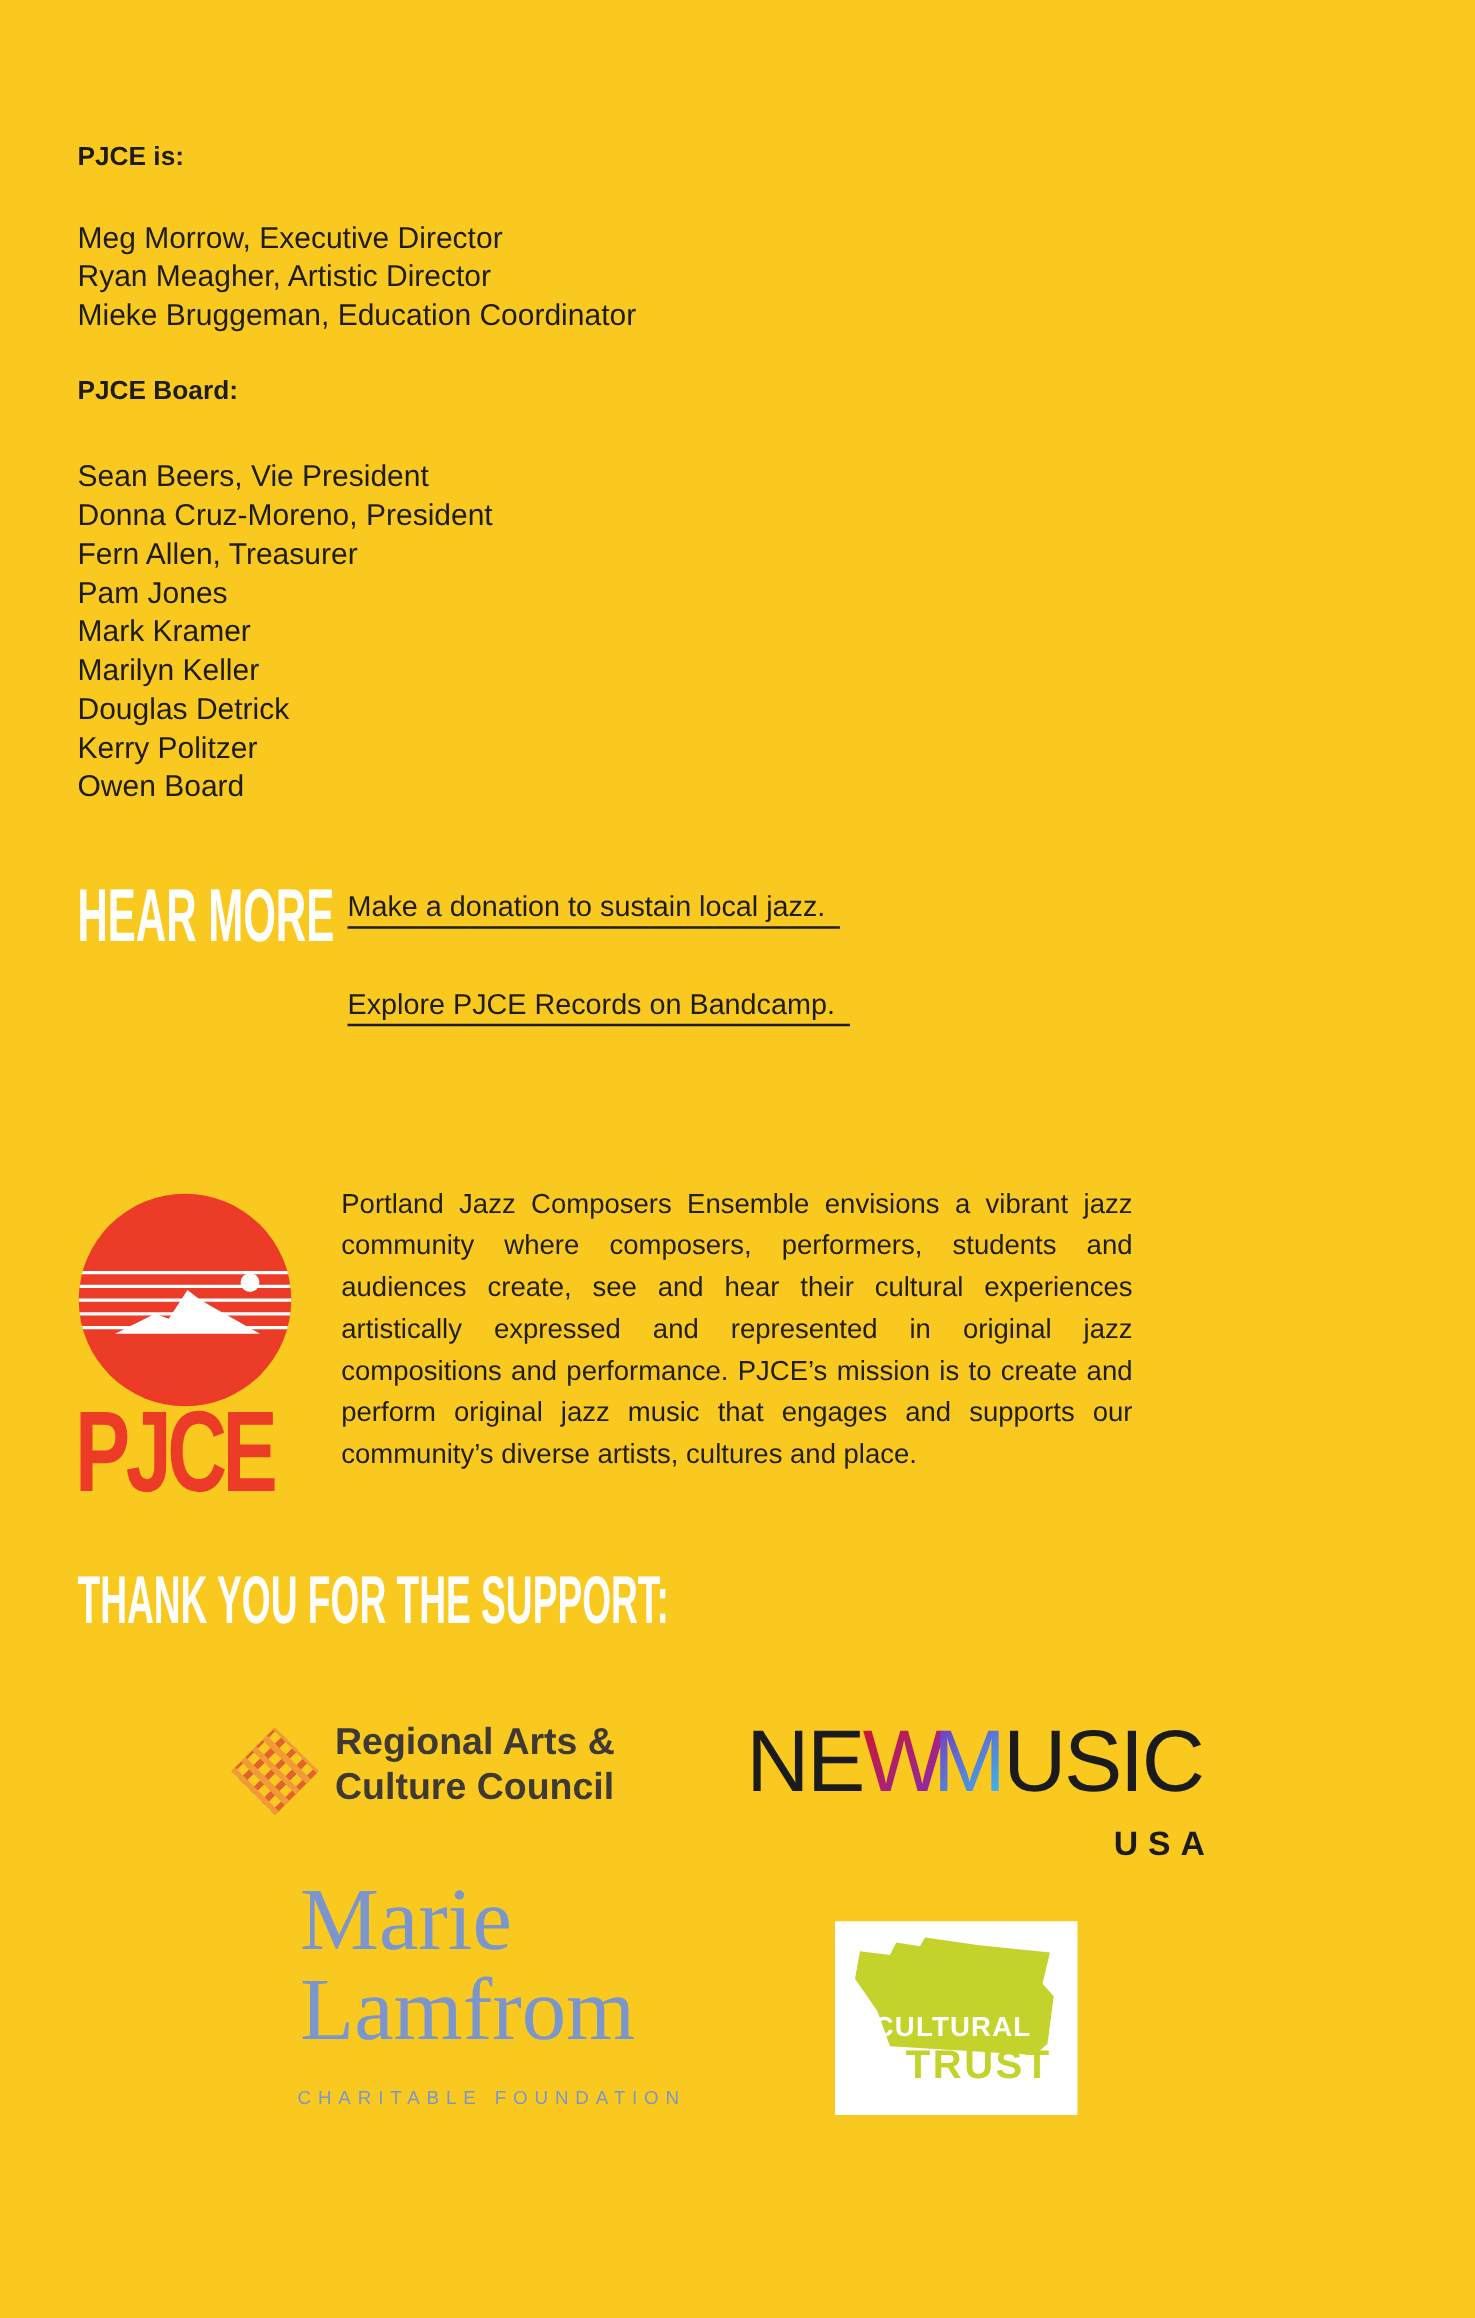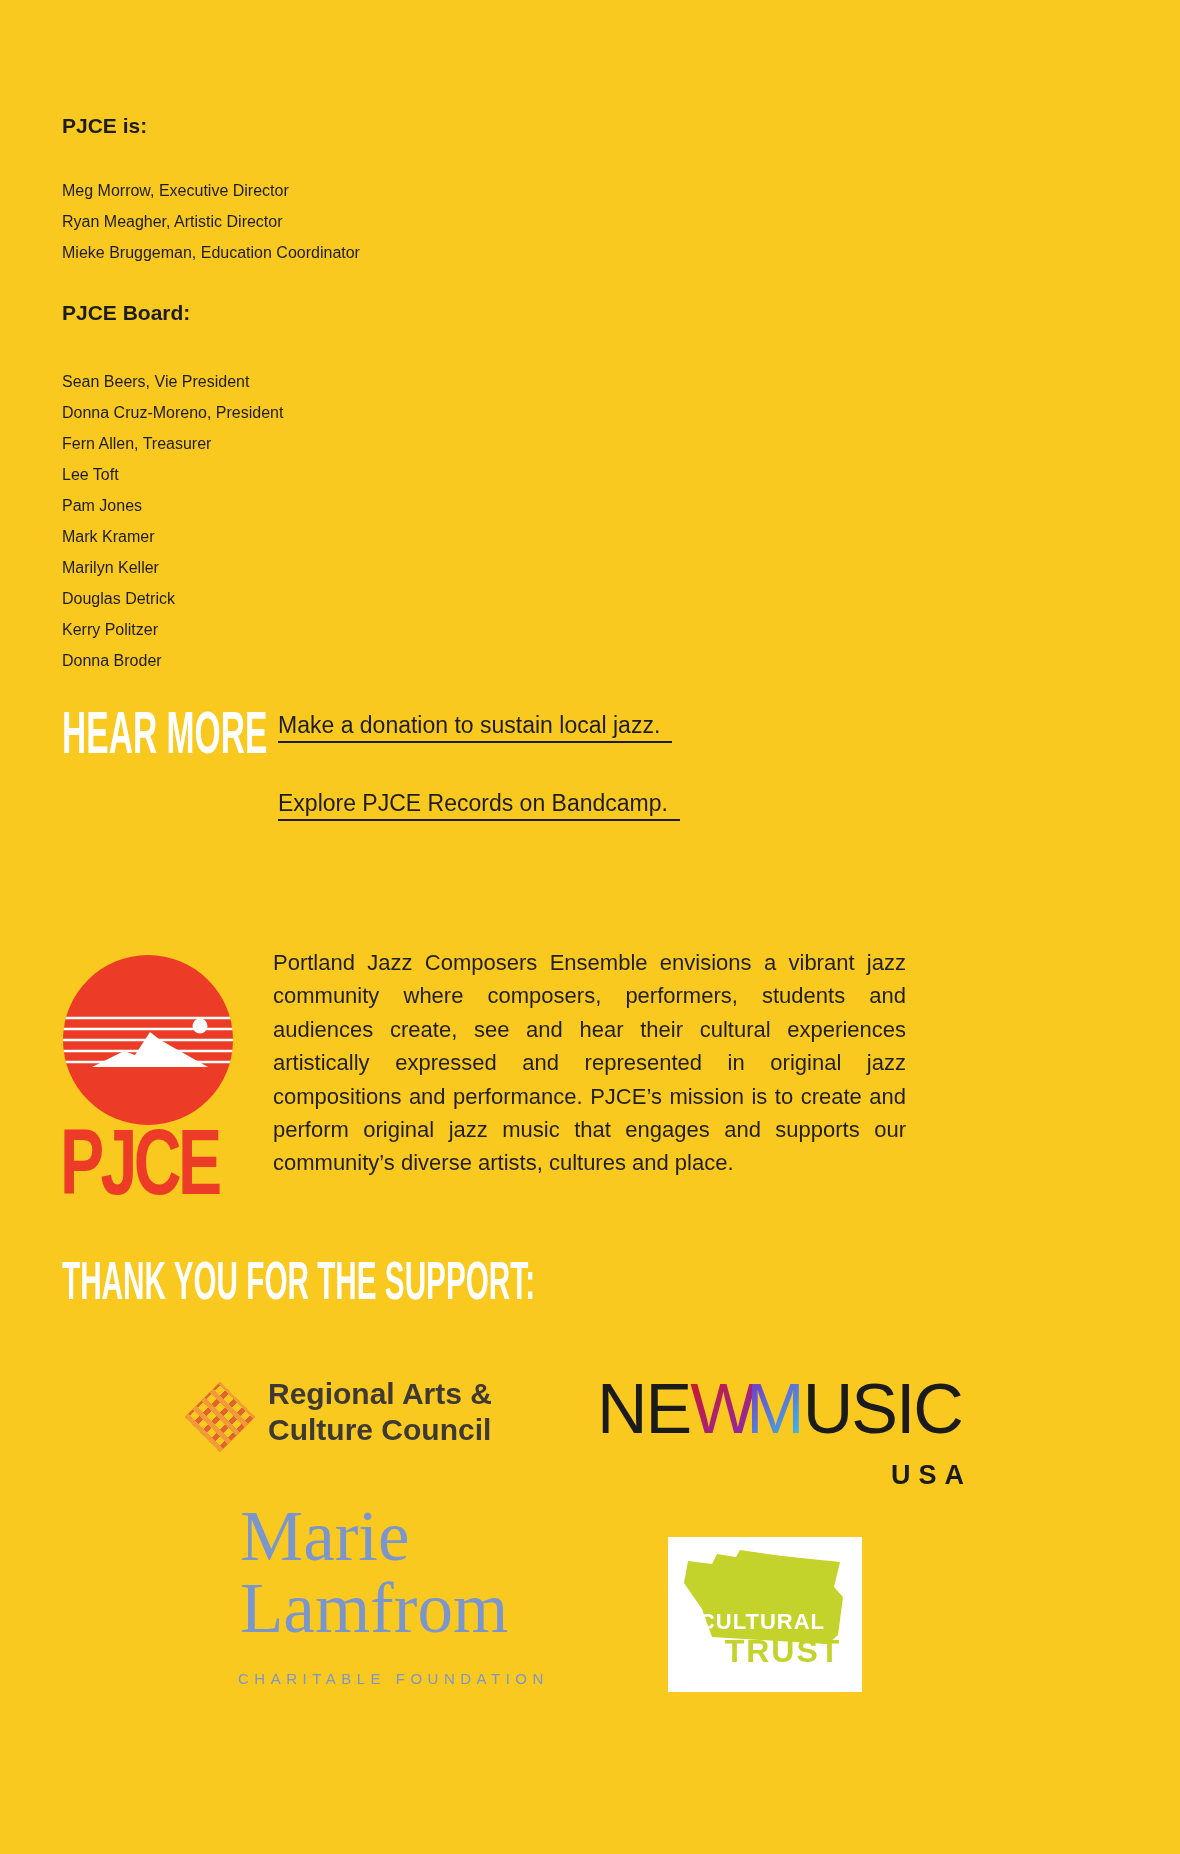--- a/index.html
+++ b/index.html
@@ -11,21 +11,21 @@
     font-family:"Liberation Sans","DejaVu Sans",sans-serif;
     color:#211F1E;
   }
   .abs{position:absolute;}
 
   
   .sec-heading{
     left:62px;
     font-size:21px;font-weight:700;color:#1E1D1B;white-space:nowrap;
   }
-  .people-list{left:62px;font-size:16px;color:#1E1D1B;}
+  .people-list{left:62px;font-size:24px;color:#1E1D1B;}
   .people-list div{line-height:31px;white-space:nowrap;}
 
   
   .cond{
     color:#FFFFFF;font-weight:700;white-space:nowrap;
     transform-origin:left top;letter-spacing:0px;
   }
   .hear-more{left:62px;top:708px;font-size:60px;line-height:50px;transform:scaleX(0.56);}
   .thanks{left:62px;top:1256px;font-size:54px;line-height:48px;transform:scaleX(0.55);}
 
@@ -121,27 +121,26 @@
     <div>Meg Morrow, Executive Director</div>
     <div>Ryan Meagher, Artistic Director</div>
     <div>Mieke Bruggeman, Education Coordinator</div>
   </div>
 
   <div class="abs sec-heading" style="top:301px;">PJCE Board:</div>
   <div class="abs people-list" style="top:366px;">
     <div>Sean Beers, Vie President</div>
     <div>Donna Cruz-Moreno, President</div>
     <div>Fern Allen, Treasurer</div>
-    <div>Lee Toft</div>
     <div>Pam Jones</div>
     <div>Mark Kramer</div>
     <div>Marilyn Keller</div>
     <div>Douglas Detrick</div>
     <div>Kerry Politzer</div>
-    <div>Donna Broder</div>
+    <div>Owen Board</div>
   </div>
 
   <div class="abs cond hear-more">HEAR MORE</div>
   <a class="abs jazz-link" style="top:712px;">Make a donation to sustain local jazz.</a>
   <a class="abs jazz-link" style="top:790px;">Explore PJCE Records on Bandcamp.</a>
 
   <div class="abs pjce-logo">
     <svg width="172" height="172" viewBox="0 0 172 172" aria-hidden="true">
       <defs>
           <clipPath id="pc">

